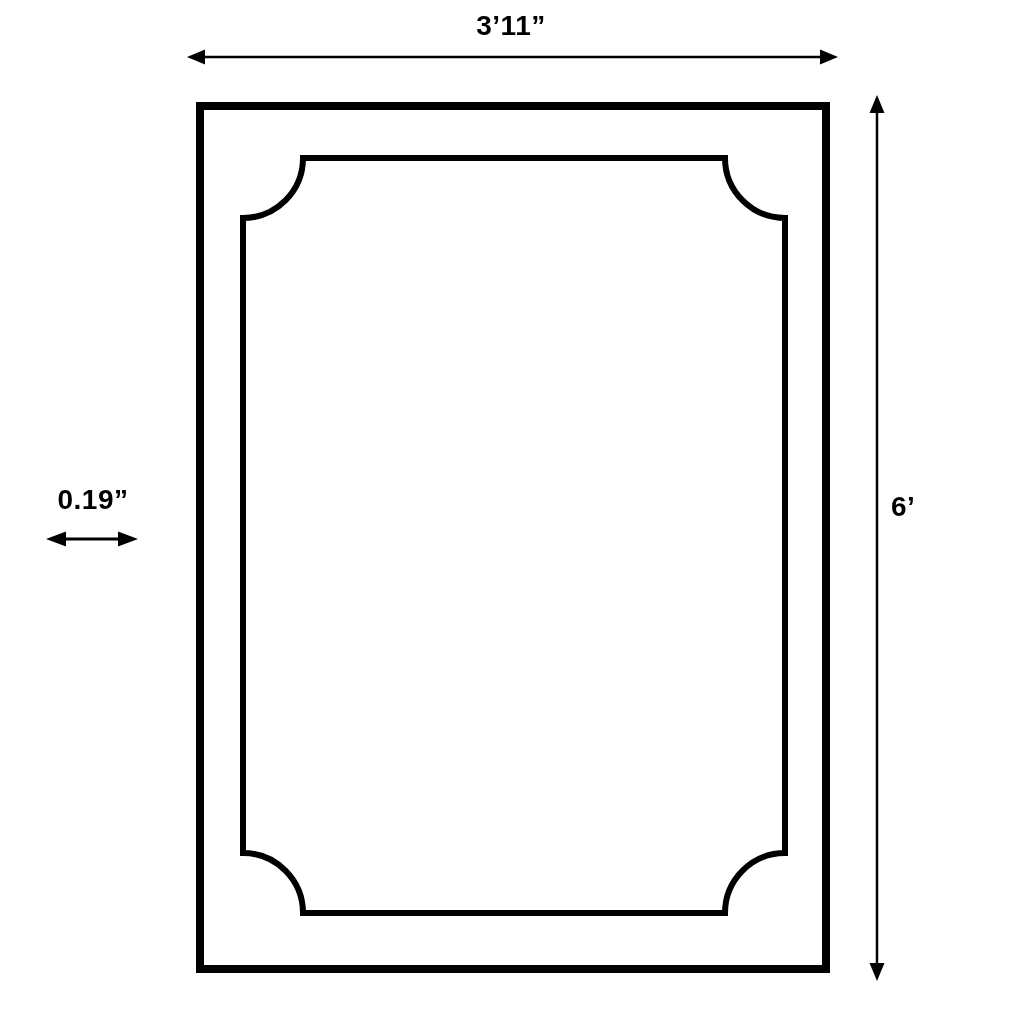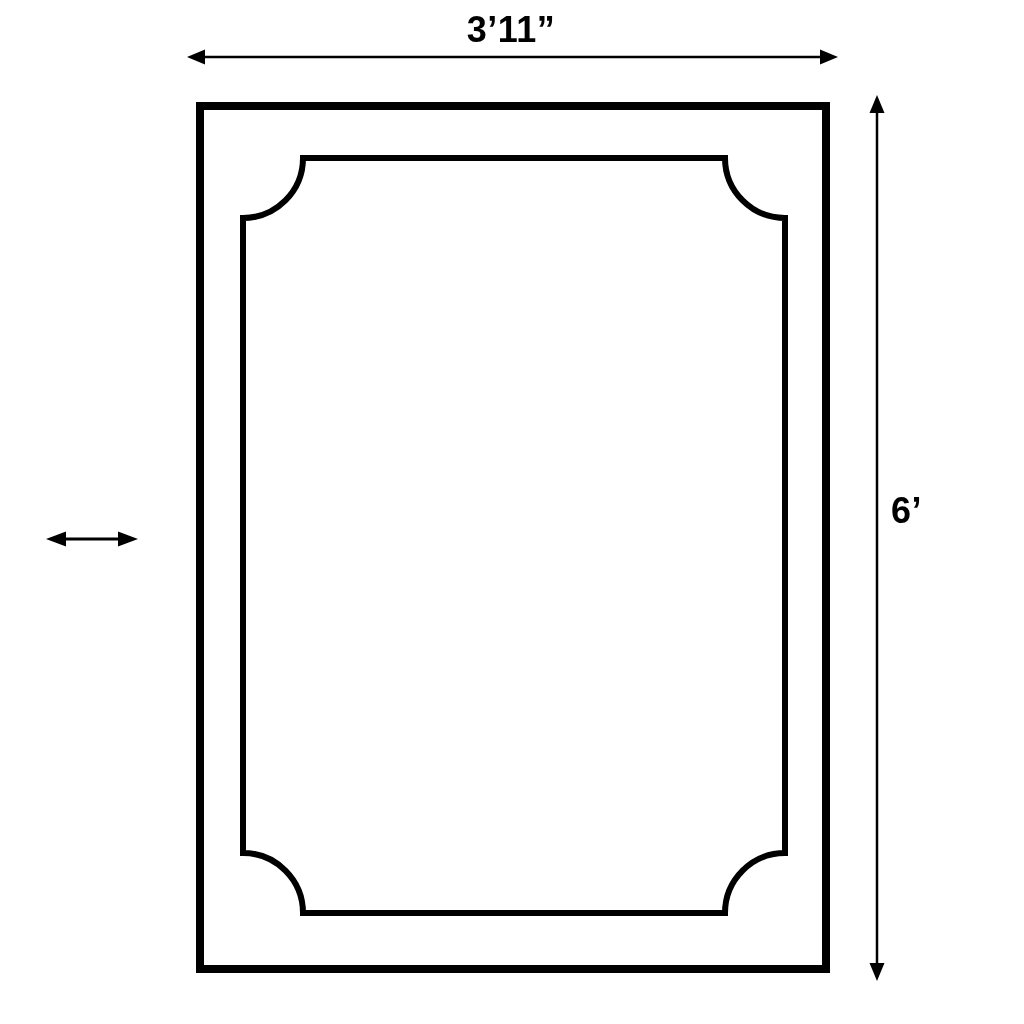--- a/index.html
+++ b/index.html
@@ -16,21 +16,21 @@
     font-family: "Liberation Sans", sans-serif;
   }
   .canvas svg {
     position: absolute;
     top: 0;
     left: 0;
   }
   .dim-label {
     position: absolute;
     font-weight: 700;
-    font-size: 36px;
+    font-size: 28px;
     line-height: 1.05;
     color: #000000;
     letter-spacing: 0.5px;
     white-space: nowrap;
   }
   .dim-label.width {
     left: 361px;
     top: 11px;
     width: 300px;
     text-align: center;
@@ -73,14 +73,15 @@
       <line x1="64" y1="539" x2="120" y2="539" stroke-width="3" stroke="#000000"></line>
       <polygon points="46,539 66,531.5 66,546.5" fill="#000000"></polygon>
       <polygon points="138,539 118,531.5 118,546.5" fill="#000000"></polygon>
     </g>
   </svg>
 
   <div class="dim-label width">3’11”</div>
 
   <div class="dim-label height">6’</div>
 
+  <div class="dim-label thickness">0.19”</div>
 
 </div>
 
 </body></html>

